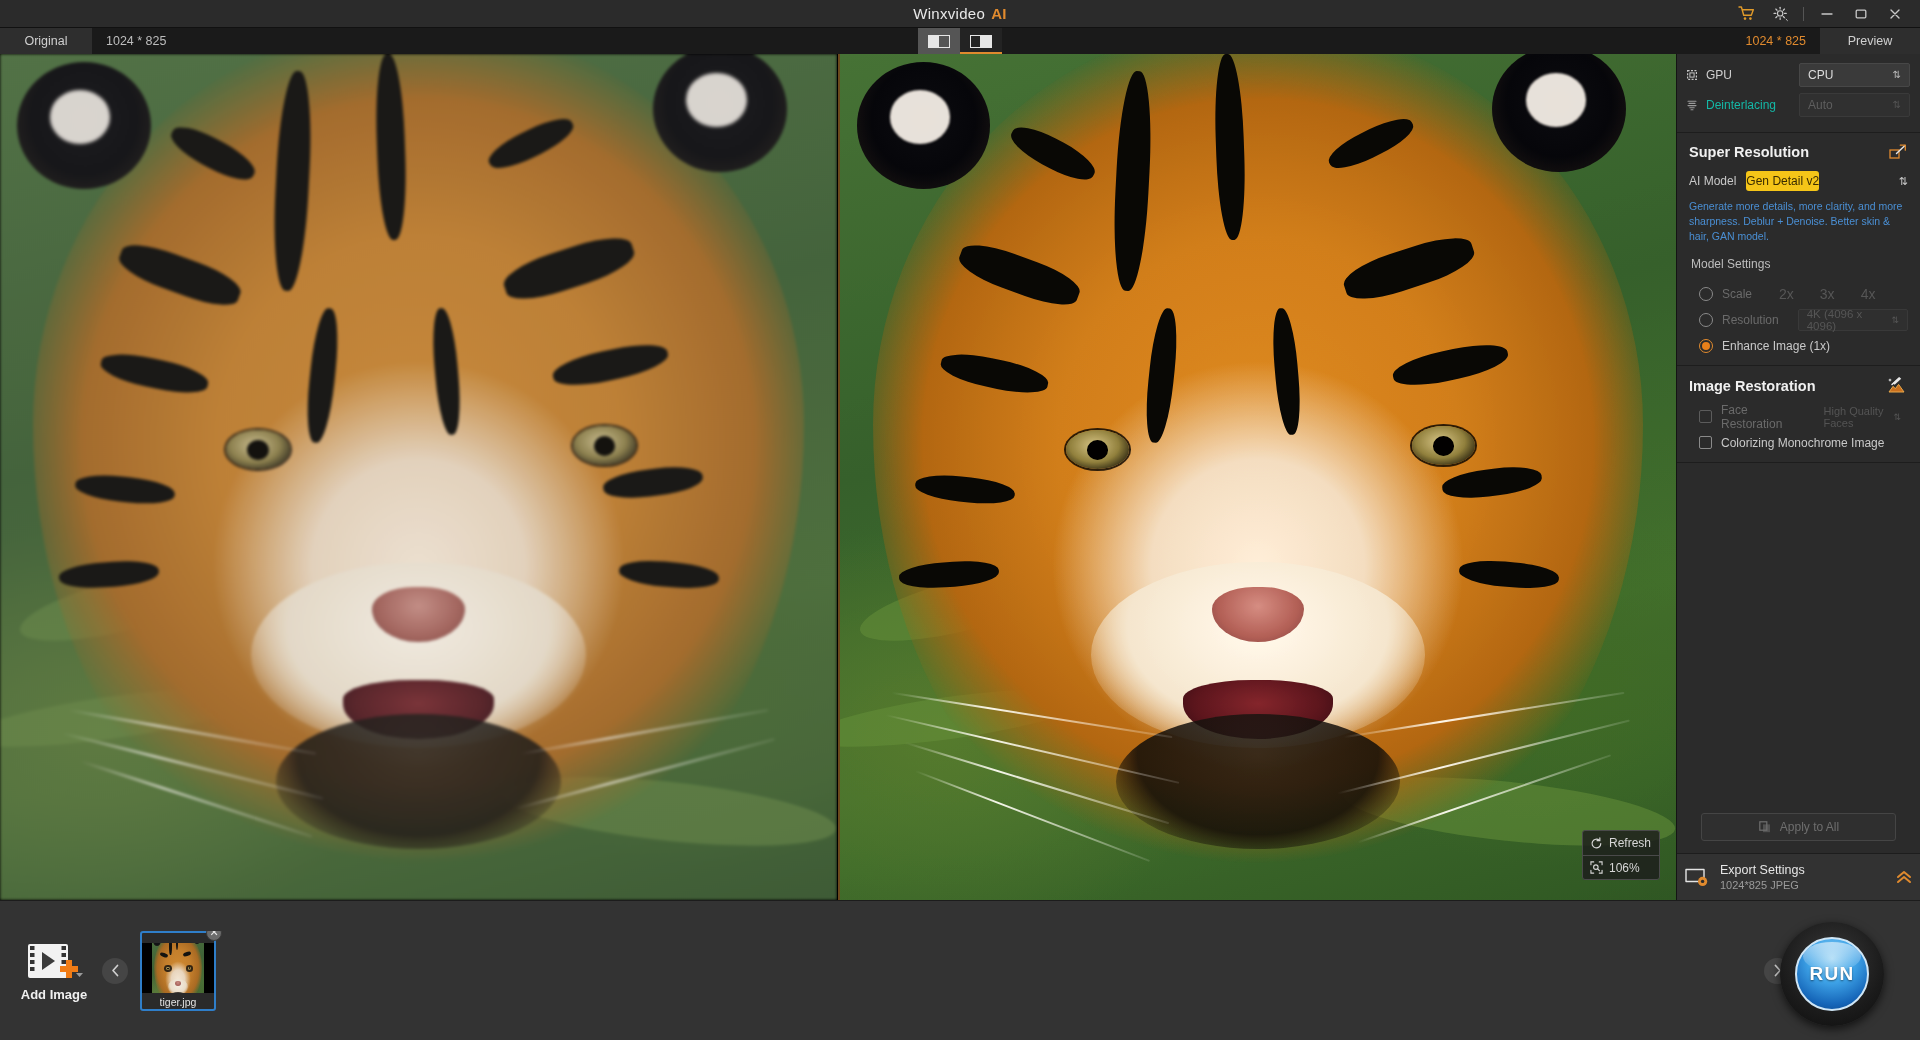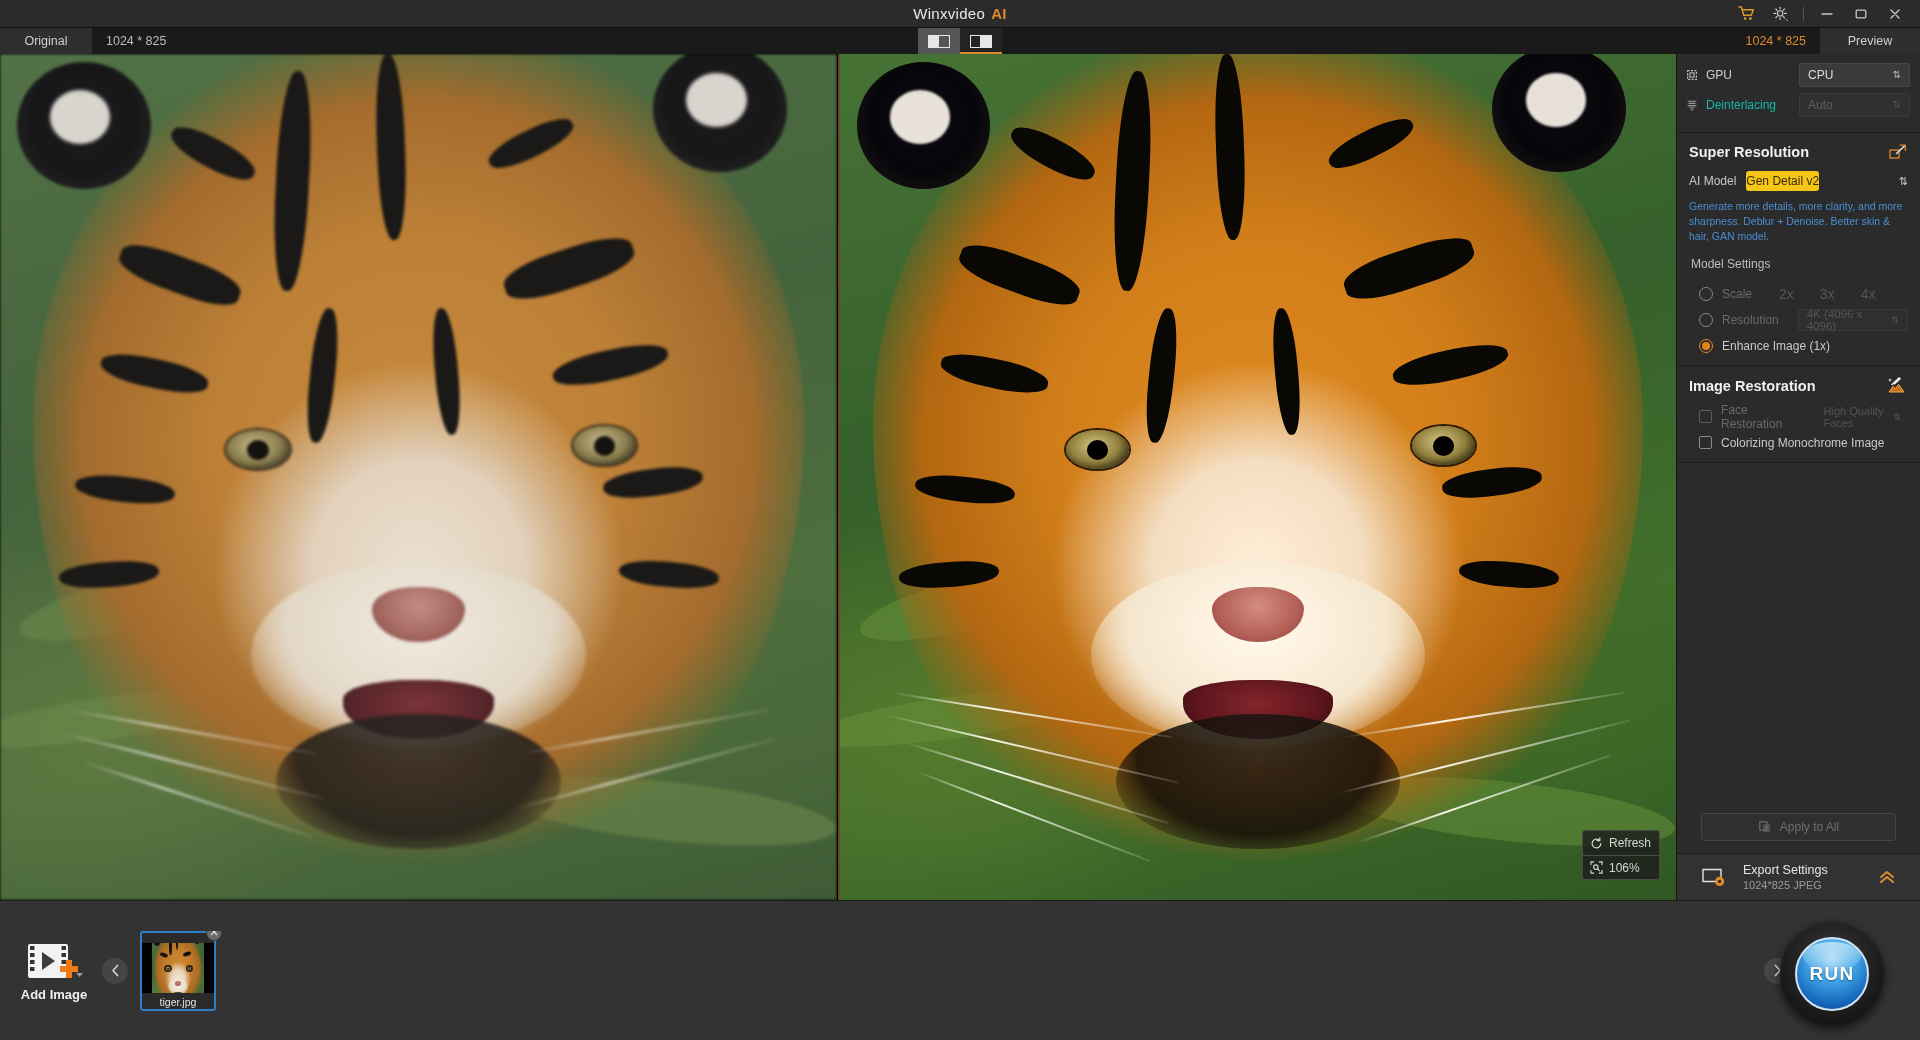--- a/index.html
+++ b/index.html
@@ -266,22 +266,22 @@
 
   .sb-spacer { flex:1 1 auto; background:#2b2b2b; min-height:0; }
   .apply-wrap { padding:0 24px 12px 24px; background:#2b2b2b; }
   .apply-btn {
     height:28px; border:1px solid #454545; border-radius:3px;
     display:flex; align-items:center; justify-content:center; gap:8px;
     font-size:12px; color:#6e6e6e; background:#2f2f2f; cursor:default;
   }
   .export-bar {
     background:#323232; border-top:1px solid #1d1d1d;
-    display:flex; align-items:center; gap:16px;
-    padding:9px 24px; cursor:pointer;
+    display:flex; align-items:center; gap:10px;
+    padding:9px 7px; cursor:pointer;
   }
   .export-txt .t1 { font-size:12.5px; color:#e6e6e6; }
   .export-txt .t2 { font-size:11px; color:#9a9a9a; margin-top:2px; }
   .export-chev { margin-left:auto; color:#e08a2e; font-size:15px; line-height:1; }
 
   
   .bottom {
     flex:0 0 140px; height:140px;
     background:#333333; display:flex; align-items:center;
     position:relative; border-top:1px solid #1c1c1c;

